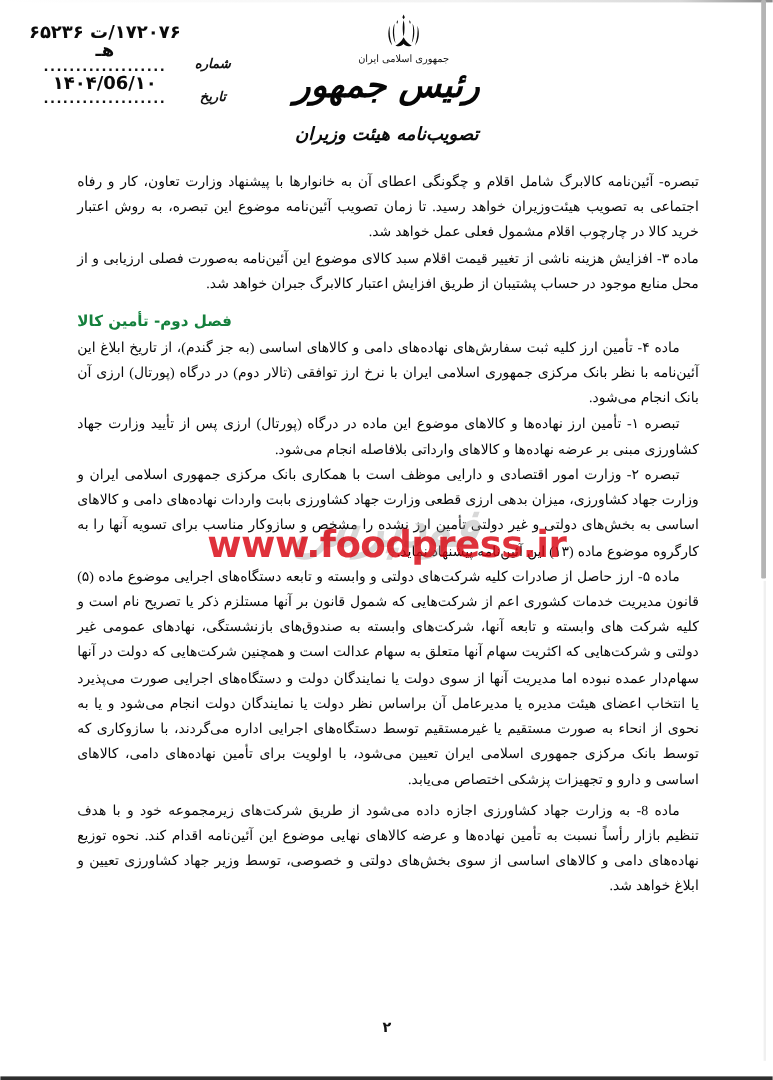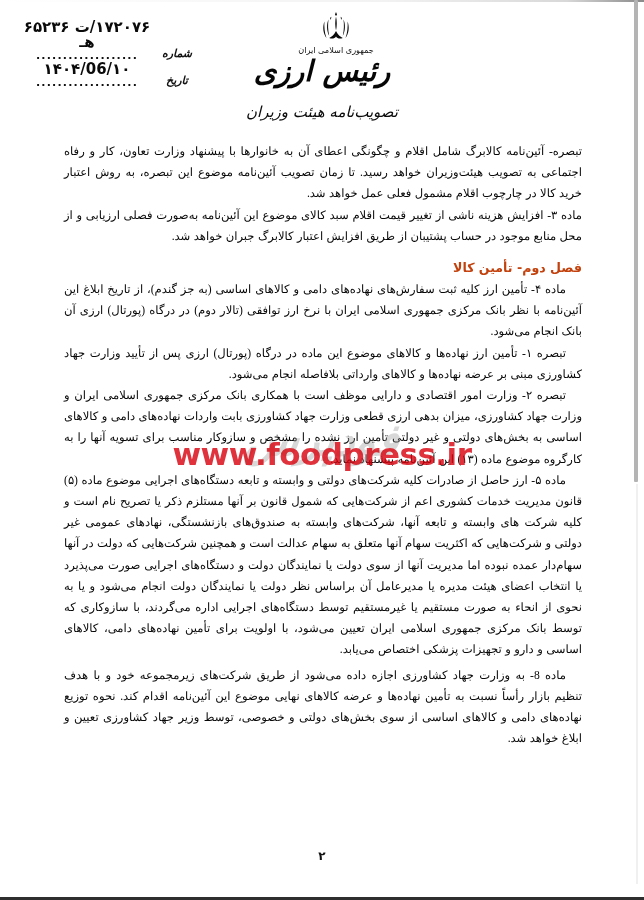--- a/index.html
+++ b/index.html
@@ -92,21 +92,21 @@
     color: #060606;
     line-height: 1;
   }
   .cabinet-subtitle {
     position: absolute;
     top: 103px;
     left: 0; right: 0;
     text-align: center;
     font-family: "DejaVu Serif", "Liberation Serif", serif;
     font-size: 15px;
-    font-weight: 400;
+    font-weight: 700;
     font-style: italic;
     letter-spacing: -0.4px;
     color: #0b0b0b;
   }
 
   
   .stamp-block {
     position: absolute;
     top: 36px;
     left: 14px;
@@ -181,22 +181,22 @@
     text-justify: inter-word;
     word-spacing: 0.5px;
   }
   p.para.indent { text-indent: 16px; }
 
   h2.chapter {
     margin: 13px 0 4px 0;
     font-family: "DejaVu Sans", "Liberation Sans", sans-serif;
     font-size: 12.6px;
     font-weight: 700;
-    color: #c2410c;
-    text-align: right;
+    color: #15803d;
+    text-align: left;
     letter-spacing: .2px;
   }
 
   .gap-sm { height: 4px; }
 
   
   .wm-url {
     position: absolute;
     top: 436px;
     left: 0; right: 0;
@@ -262,21 +262,21 @@
           <path d="M72 28 C78 40 78 62 70 76 C74 58 74 42 72 28 Z"></path>
           <path d="M16 34 C10 50 12 70 22 82 C16 66 15 48 16 34 Z"></path>
           <path d="M84 34 C90 50 88 70 78 82 C84 66 85 48 84 34 Z"></path>
           <path d="M36 20 C33 22 32 26 34 29 C36 26 36 23 36 20 Z"></path>
           <path d="M64 20 C67 22 68 26 66 29 C64 26 64 23 64 20 Z"></path>
         </g>
       </svg>
       <span class="emblem-caption">جمهوری اسلامی ایران</span>
     </div>
 
-    <div class="president-title">رئیس ارزی</div>
+    <div class="president-title">رئیس جمهور</div>
 
     <div class="cabinet-subtitle">تصویب‌نامه هیئت وزیران</div>
 
     <div class="stamp-block">
       <div class="stamp-row">
         <span class="stamp-label">شماره</span>
         <span class="stamp-field">
           <span class="stamp-value">۱۷۲۰۷۶/ت ۶۵۲۳۶ هـ</span>
           <span class="stamp-dots">...................</span>
         </span>

